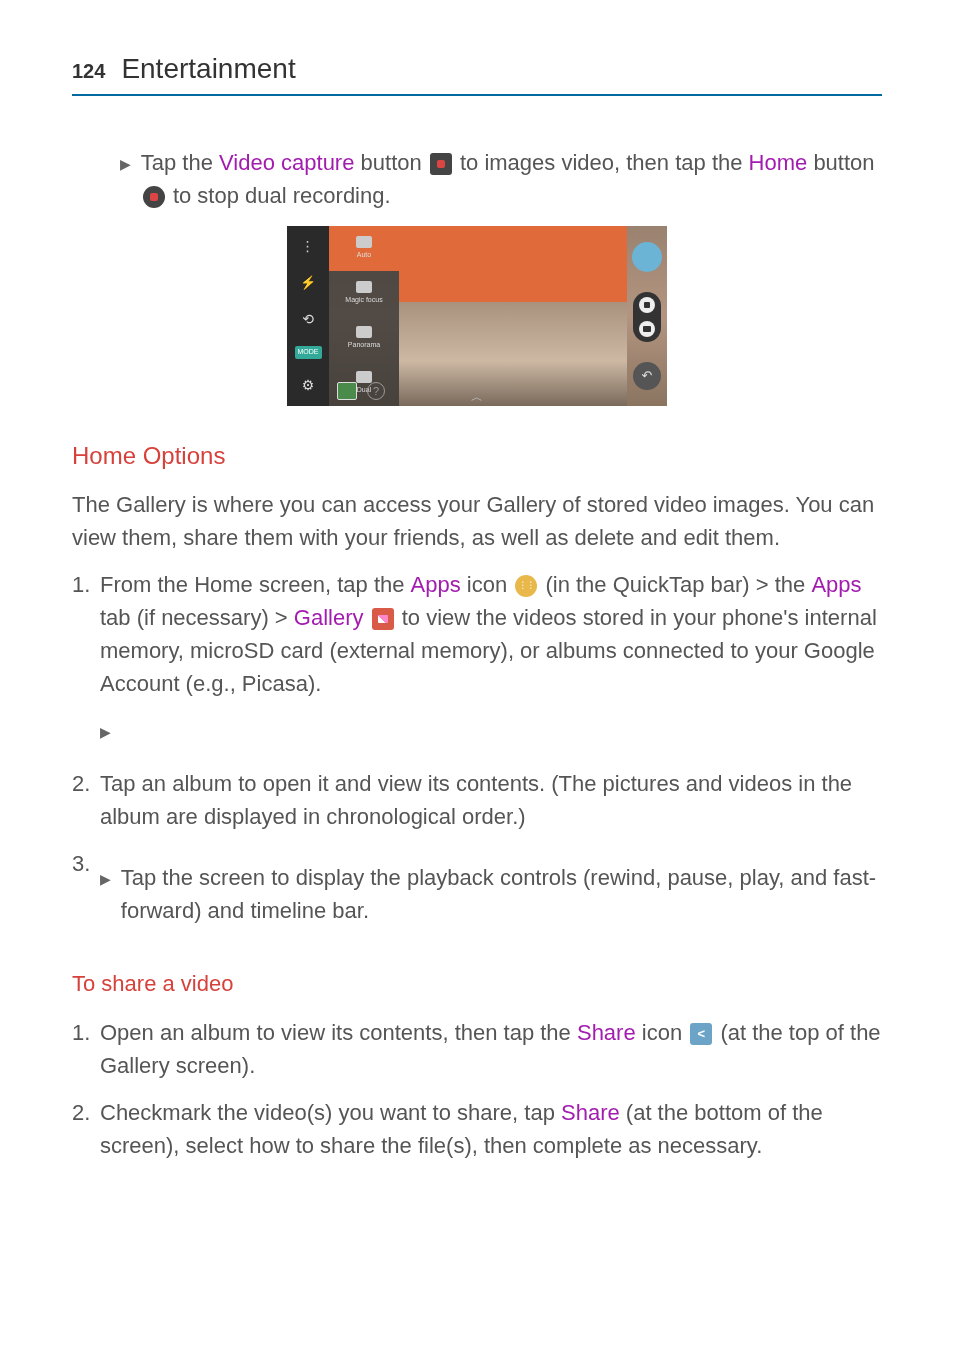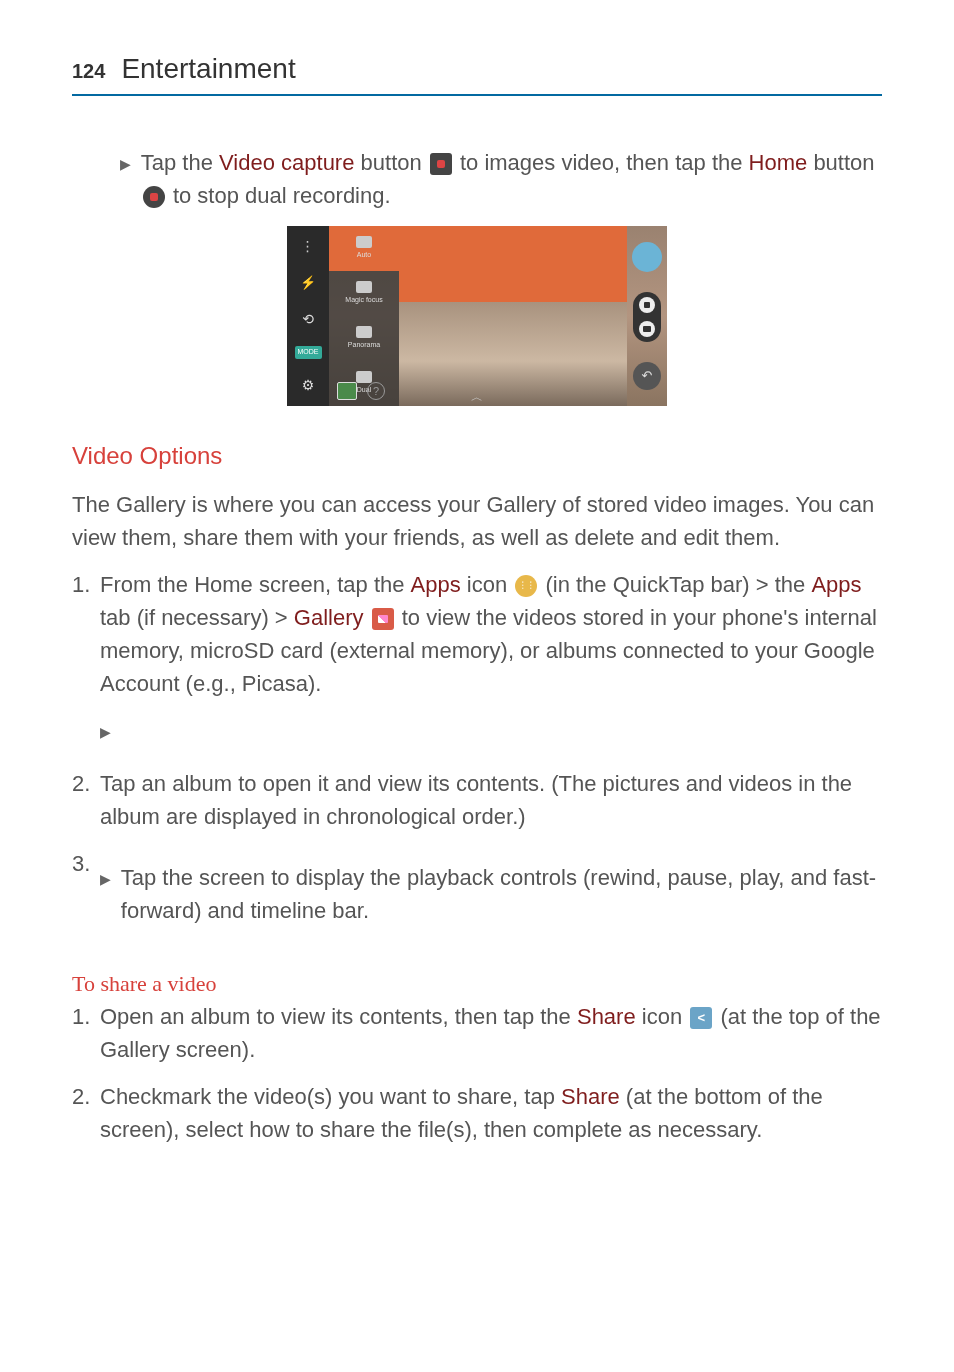--- a/index.html
+++ b/index.html
@@ -45,37 +45,36 @@
     .arrow {
       color: #666;
       font-size: 14px;
       margin-right: 10px;
       margin-top: 8px;
     }
     .para {
       margin-bottom: 14px;
     }
     .bold {
-      color: #7f1d1d;
+      color: #a21caf;
       font-weight: 500;
     }
     .red-heading {
       color: #d7413b;
       font-size: 24px;
       font-weight: 400;
       margin-top: 32px;
       margin-bottom: 14px;
     }
     .red-subheading {
       color: #d7413b;
       font-size: 22px;
       font-weight: 400;
       margin-top: 30px;
-      margin-bottom: 0;
-      font-family: Liberation Serif, serif;
+      margin-bottom: 16px;
     }
     .num-item {
       display: flex;
       margin-bottom: 14px;
     }
     .num {
       min-width: 28px;
     }
     .inline-icon {
       display: inline-flex;
@@ -219,21 +218,21 @@
     </div>
     <div class="back">↶</div>
   </div>
   <div class="ss-bottom">
     <div class="thumb"></div>
     <div class="q">?</div>
   </div>
   <div class="ss-chev">︿</div>
 </div>
 
-<div class="red-heading">Video Options</div>
+<div class="red-heading">Home Options</div>
 <p class="para">The Gallery is where you can access your Gallery of stored video images. You can view them, share them with your friends, as well as delete and edit them.</p>
 
 <div class="num-item">
   <span class="num">1.</span>
   <div>
     <span>From the Home screen, tap the </span><span class="bold">Apps</span><span> icon </span><span class="inline-icon icon-apps"></span><span> (in the QuickTap bar) &gt; the </span><span class="bold">Apps</span><span> tab (if necessary) &gt; </span><span class="bold">Gallery</span><span> </span><span class="inline-icon icon-gallery"></span><span> to view the videos stored in your phone's internal memory, microSD card (external memory), or albums connected to your Google Account (e.g., Picasa).</span>
     <div class="bullet-line" style="margin-top:14px;">
       <span class="arrow">▶</span>
     </div>
   </div>

